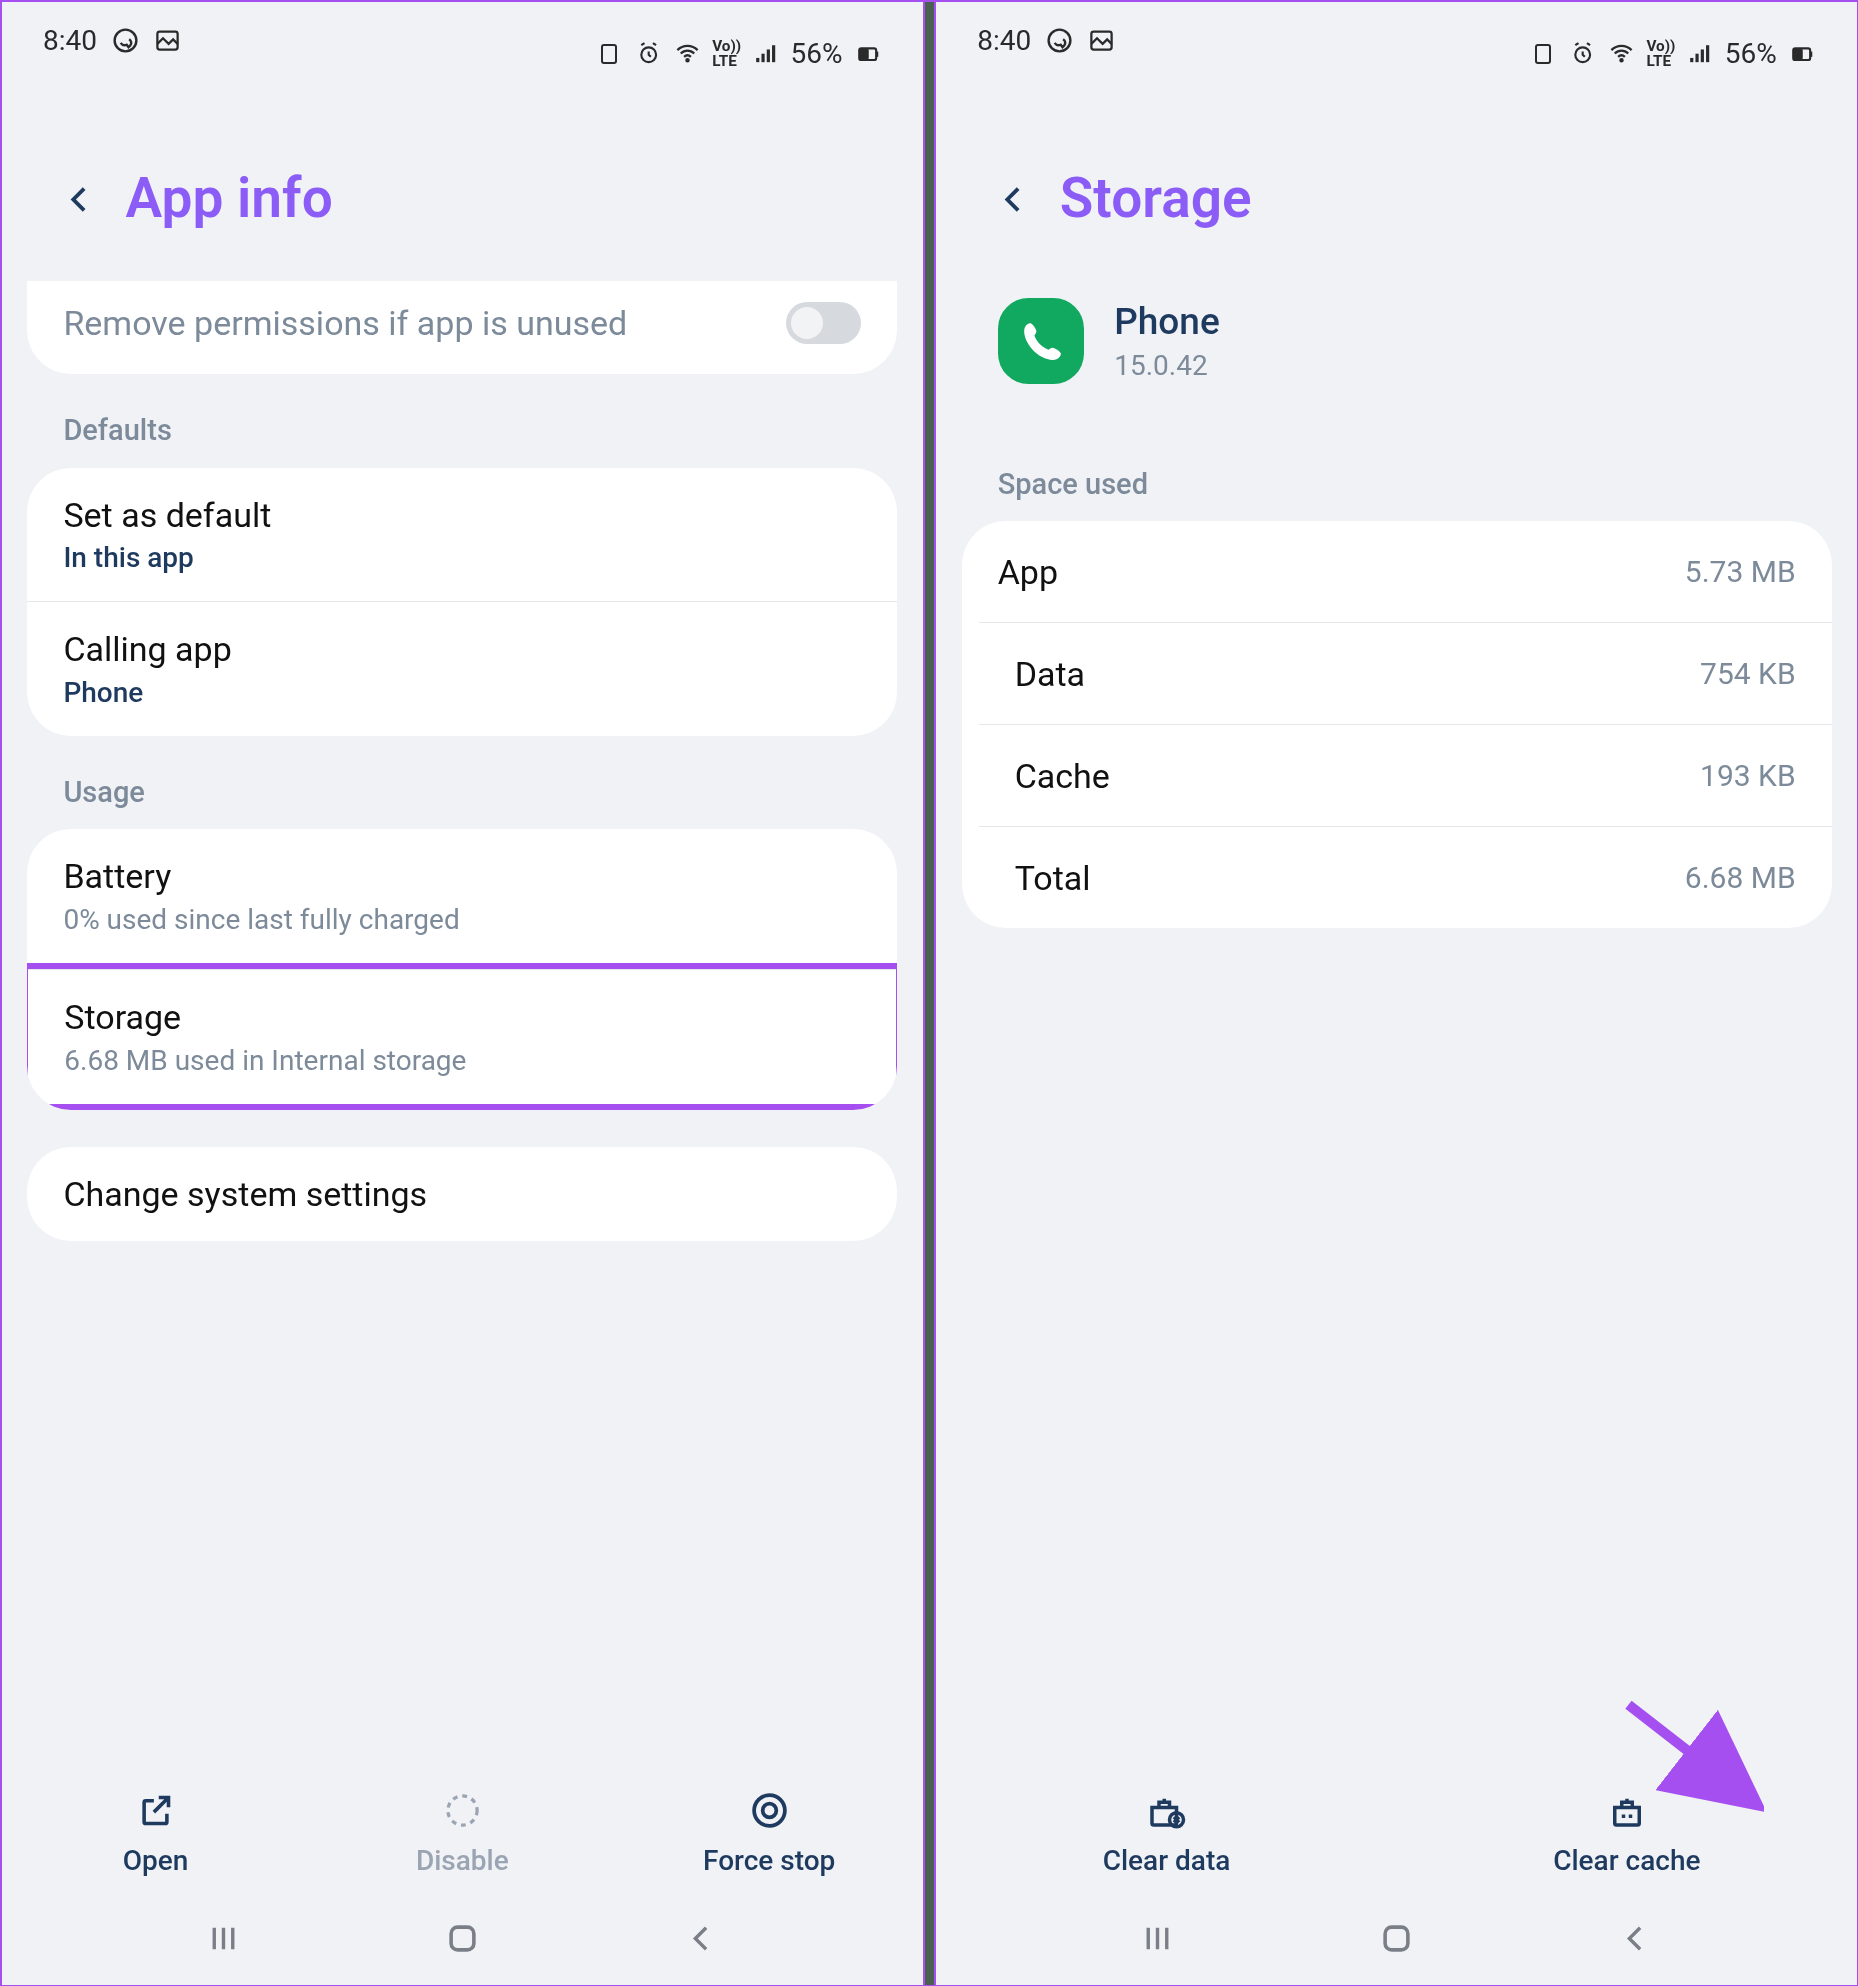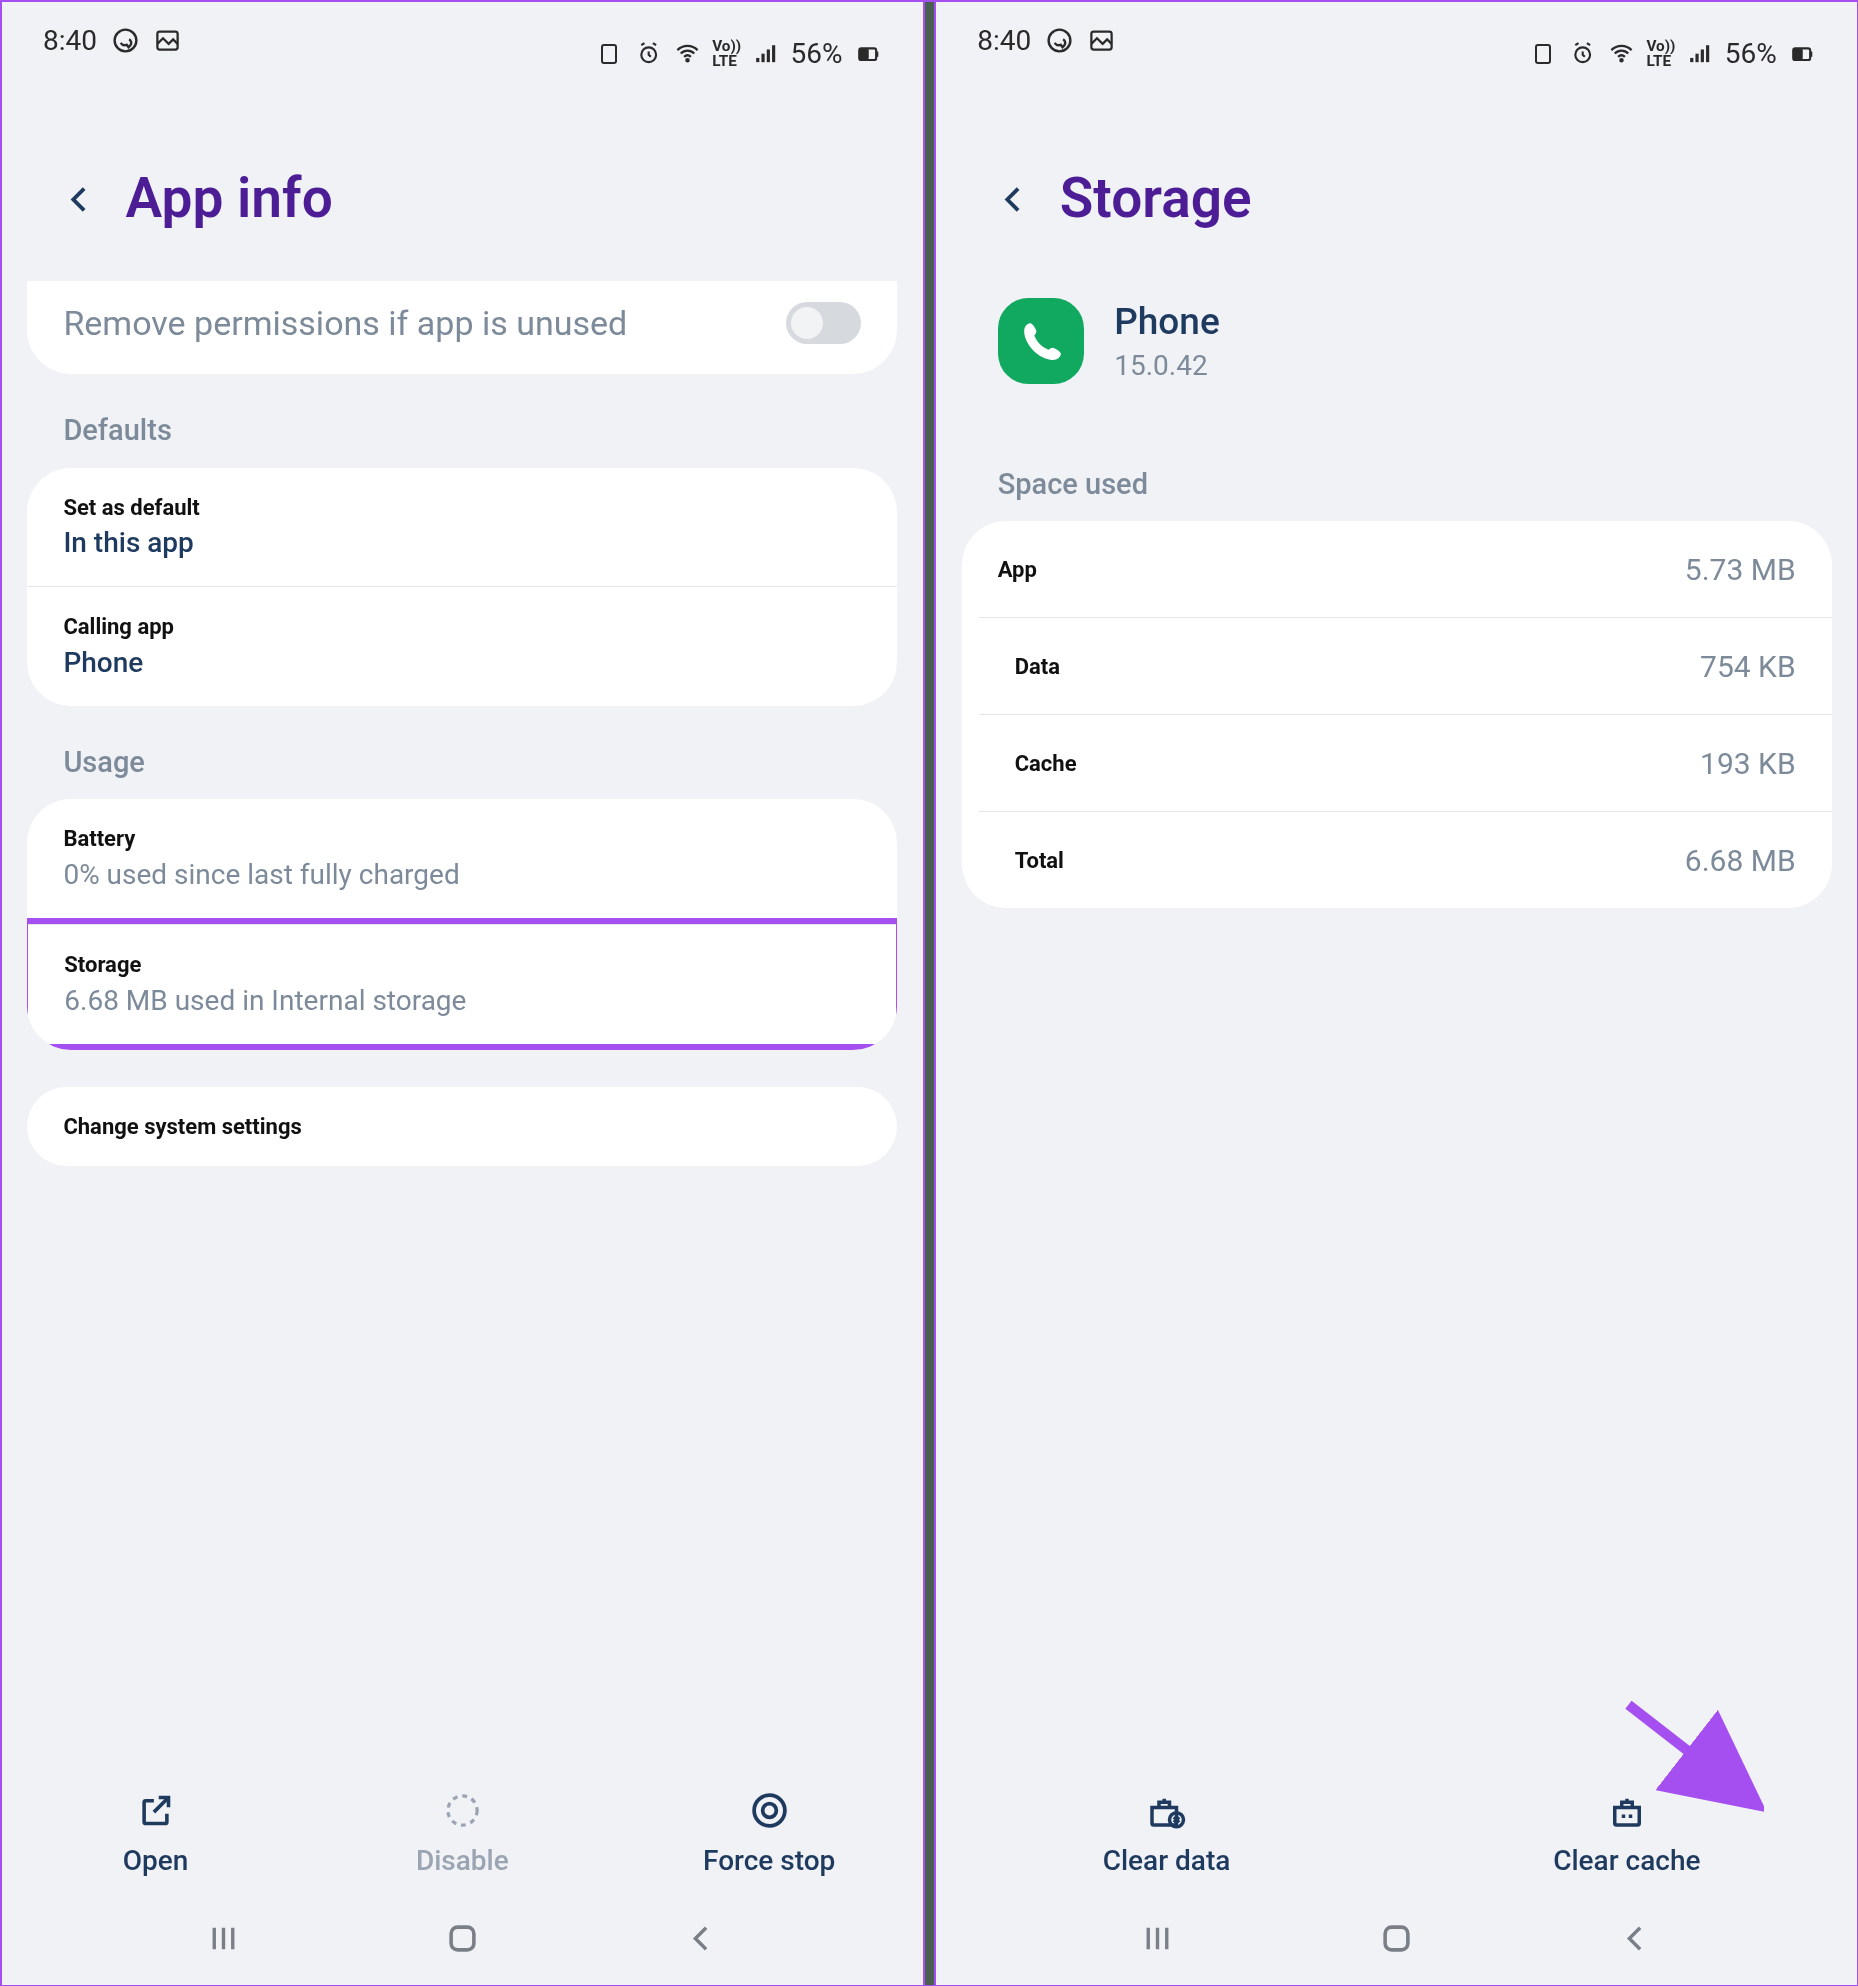--- a/index.html
+++ b/index.html
@@ -44,21 +44,21 @@
   .header {
     display: flex;
     align-items: center;
     gap: 30.5px;
     padding: 93px 41px 51px 59px;
   }
   .back-chevron { width: 34px; height: 34px; color: #1f3a5f; }
   .header-title {
     font-size: 55px;
     font-weight: 600;
-    color: #4c1d95;
+    color: #8b5cf6;
   }
 
   
   .content { flex: 1; overflow: hidden; padding: 0 25.4px; }
 
   .card {
     background: #fff;
     border-radius: 44px;
     margin-bottom: 6.8px;
     overflow: hidden;
@@ -81,21 +81,21 @@
   }
   .row + .row { border-top: 0.8px solid #e5e7eb; }
   .row-kv {
     padding: 30.5px 36px;
     display: flex;
     justify-content: space-between;
     align-items: center;
     gap: 24px;
   }
   .row-kv + .row-kv { border-top: 0.8px solid #e5e7eb; margin-left: 17px; }
-  .row-title { font-size: 22px; color: #111; font-weight: 700; }
+  .row-title { font-size: 34px; color: #111; font-weight: 400; }
   .row-sub { font-size: 28px; color: #1f3a5f; font-weight: 500; }
   .row-sub.gray { color: #7c8a99; font-weight: 400; }
   .row-value { font-size: 30px; color: #7c8a99; }
 
   .permission-row {
     display: flex;
     justify-content: space-between;
     align-items: center;
     padding: 20.3px 36px 29px 36px;
   }

